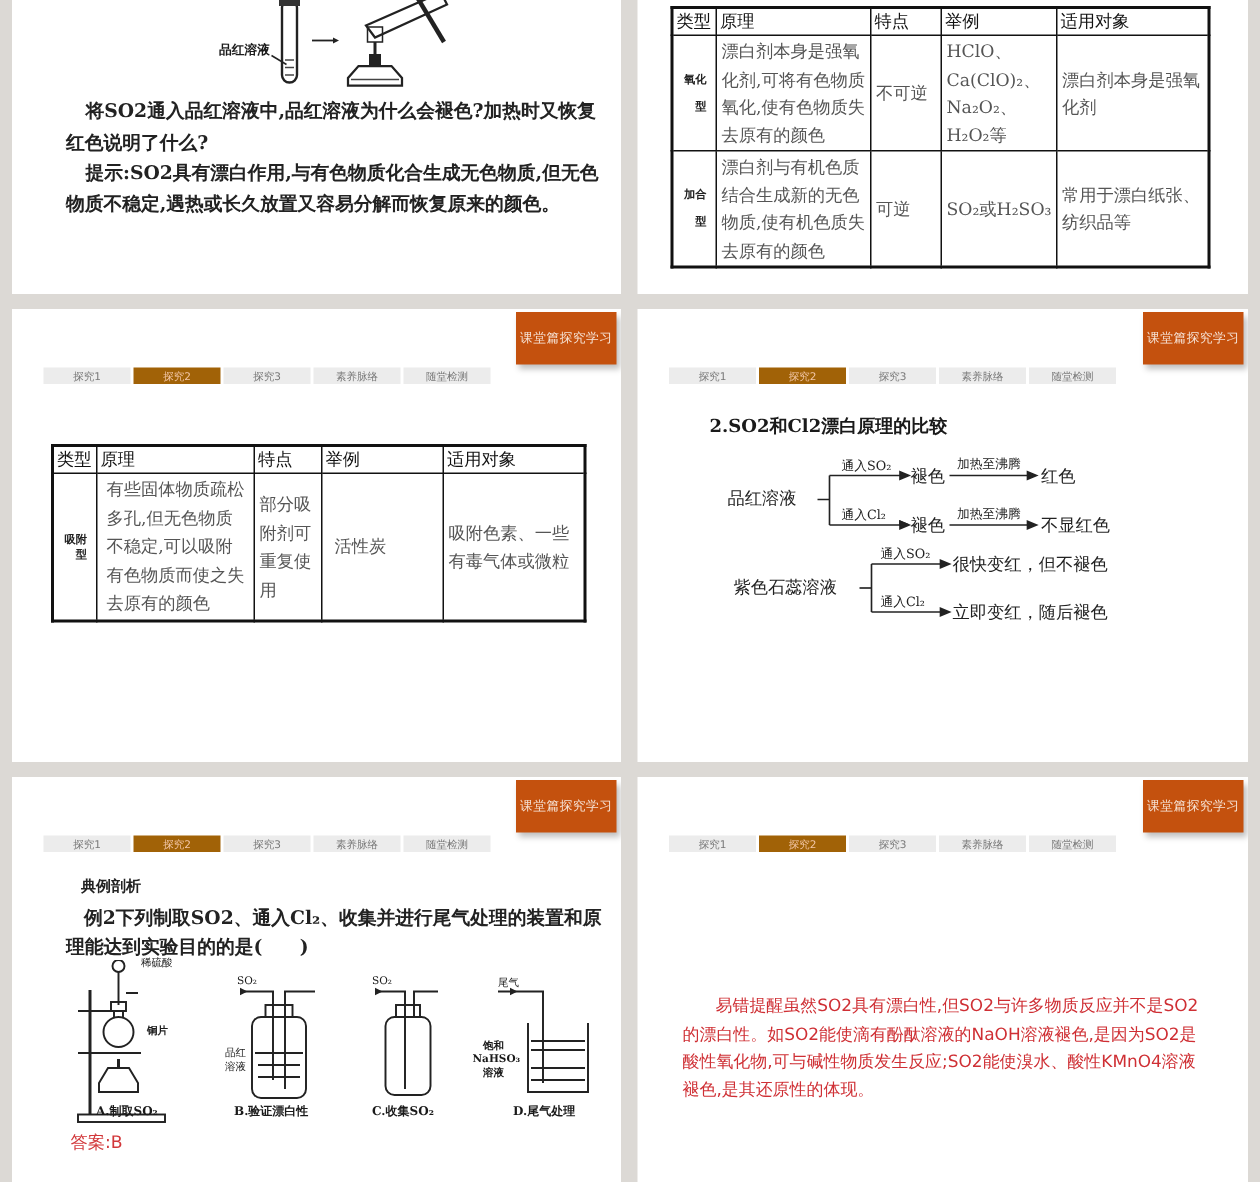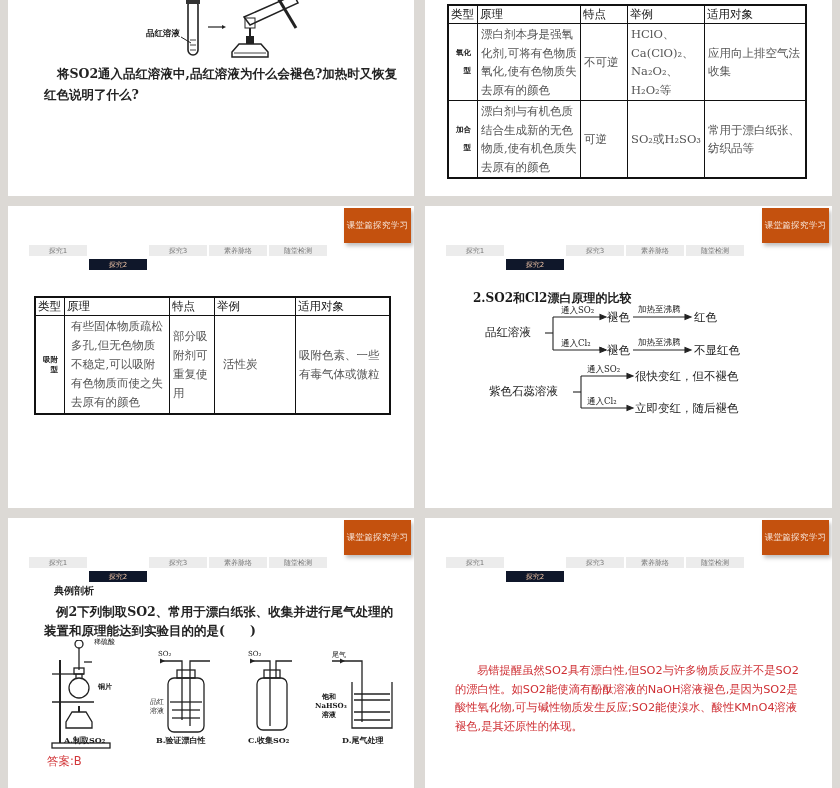--- a/index.html
+++ b/index.html
@@ -26,21 +26,21 @@
     box-shadow:2px 3px 4px rgba(0,0,0,0.25);
     letter-spacing:0.3px;
   }
   
   .nav { position:absolute; left:21px; top:39px; display:flex; height:11px; }
   .nav .tab {
     width:58px; height:11px; margin-right:2px; background:#ececec;
     font-family:"DejaVu Sans", sans-serif; font-size:7px; color:#777;
     display:flex; align-items:center; justify-content:center;
   }
-  .nav .tab.active { background:#0f172a; color:#f3c7a8;margin-top:14px; }
+  .nav .tab.active { background:#a16207; color:#f3c7a8; }
 
   
   .apparatus1 { position:absolute; left:138px; top:0; width:170px; height:58px; }
   .s1-text {
     position:absolute; left:36px; top:64px; width:356px;
     font-size:12.5px; line-height:20.5px; font-weight:bold; color:#222;
   }
   .s1-text p { margin:0; text-indent:13px; }
 
   
@@ -55,21 +55,21 @@
   table.cmp td { border:1px solid #111; padding:1px 3px; vertical-align:middle; line-height:19px; }
   table.cmp td.type {
     font-family:"DejaVu Sans", sans-serif; font-weight:bold; font-size:7.5px; color:#222;
     width:10px; line-height:10px; text-align:right; padding:0 6px;
   }
   #t2 { left:22px; top:4px; width:360px; }
   #t2 td { line-height:18.5px; }
   #t3 { left:26px; top:90px; width:357px; }
 
   
-  .s4-title { position:absolute; left:48px; top:84px; font-size:12px; font-weight:bold; }
+  .s4-title { position:absolute; left:48px; top:70px; font-size:12px; font-weight:bold; }
   .diagram { position:absolute; left:70px; top:92px; width:300px; height:120px; font-size:11.5px; }
   .diagram .lbl { position:absolute; white-space:nowrap; color:#222; }
   .diagram .small { font-size:8.5px; }
   .diagram svg { position:absolute; left:0; top:0; }
 
   
   .s5-heading { position:absolute; left:46px; top:66px; font-size:10px; font-weight:bold; color:#222; }
   .s5-q { position:absolute; left:36px; top:84px; width:360px; font-size:12.5px; line-height:19px; font-weight:bold; color:#222; }
   .s5-q p { margin:0; text-indent:12px; }
   .apparatus5 { position:absolute; left:24px; top:122px; width:370px; height:120px; font-size:7.5px; }
@@ -101,39 +101,40 @@
     <line x1="132" y1="-2" x2="150" y2="28" stroke="#222" stroke-width="3"></line>
     <rect x="99" y="18" width="10" height="10" fill="none" stroke="#222"></rect>
     <line x1="104" y1="28" x2="104" y2="36" stroke="#222" stroke-width="2"></line>
     <polygon points="93,44 115,44 122,52 122,57 86,57 86,52" fill="none" stroke="#222" stroke-width="1.5"></polygon>
     <rect x="100" y="36" width="8" height="8" fill="#222"></rect>
     <line x1="88" y1="53" x2="120" y2="53" stroke="#444"></line>
   </svg>
   <span style="position:absolute;left:138px;top:28px;font-size:8.5px;font-weight:bold;background:#fff;">品红溶液</span>
   <div class="s1-text">
     <p>将SO2通入品红溶液中,品红溶液为什么会褪色?加热时又恢复红色说明了什么?</p>
+    <p>提示:SO2具有漂白作用,与有色物质化合生成无色物质,但无色物质不稳定,遇热或长久放置又容易分解而恢复原来的颜色。</p>
   </div>
 </div>
 
 <div class="slide" id="s2">
   <table class="cmp" id="t2">
     <tbody>
         <tr>
       <th style="width:24px">类型</th>
       <th style="width:98px">原理</th>
       <th style="width:42px">特点</th>
       <th style="width:72px">举例</th>
       <th>适用对象</th>
     </tr>
     <tr>
       <td class="type">氧化型</td>
       <td>漂白剂本身是强氧化剂,可将有色物质氧化,使有色物质失去原有的颜色</td>
       <td>不可逆</td>
       <td>HClO、Ca(ClO)₂、Na₂O₂、H₂O₂等</td>
-      <td>应用向上排空气法收集</td>
+      <td>漂白剂本身是强氧化剂</td>
     </tr>
     <tr>
       <td class="type">加合型</td>
       <td>漂白剂与有机色质结合生成新的无色物质,使有机色质失去原有的颜色</td>
       <td>可逆</td>
       <td>SO₂或H₂SO₃</td>
       <td>常用于漂白纸张、纺织品等</td>
     </tr>
   </tbody>
     </table>
@@ -221,21 +222,21 @@
   <div class="section-tag">课堂篇探究学习</div>
   <div class="nav">
     <div class="tab">探究1</div>
     <div class="tab active">探究2</div>
     <div class="tab">探究3</div>
     <div class="tab">素养脉络</div>
     <div class="tab">随堂检测</div>
   </div>
   <div class="s5-heading">典例剖析</div>
   <div class="s5-q">
-    <p>例2下列制取SO2、常用于漂白纸张、收集并进行尾气处理的装置和原理能达到实验目的的是(　　)</p>
+    <p>例2下列制取SO2、通入Cl₂、收集并进行尾气处理的装置和原理能达到实验目的的是(　　)</p>
   </div>
   <div class="apparatus5">
     <svg width="370" height="120" viewBox="0 0 370 120">
       <g fill="none" stroke="#222" stroke-width="1.3">
 
         <rect x="20" y="103" width="58" height="5"></rect>
         <line x1="28" y1="20" x2="28" y2="103" stroke-width="2"></line>
         <line x1="20" y1="34" x2="52" y2="34"></line>
         <line x1="20" y1="62" x2="62" y2="62"></line>
         <circle cx="47" cy="4" r="4"></circle>

